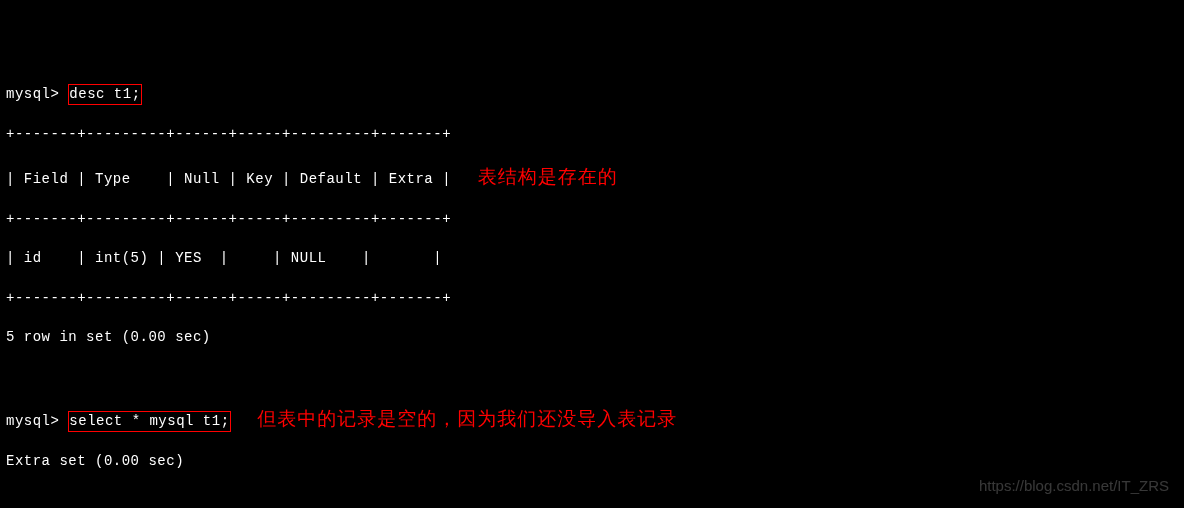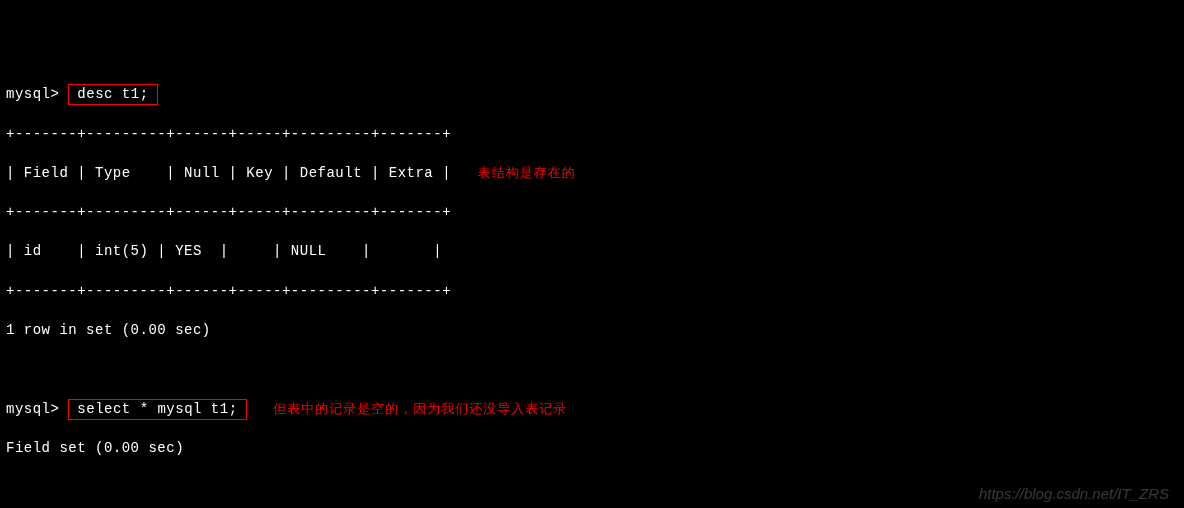--- a/index.html
+++ b/index.html
@@ -18,55 +18,54 @@
       height: 508px;
       overflow: hidden;
       position: relative;
       white-space: pre;
     }
     .line {
       letter-spacing: 0.5px;
     }
     .cmd-boxed {
       border: 1.5px solid #ff0000;
-      padding: 1px 8px;
+      padding: 1px 0;
       display: inline-block;
       line-height: 1.2;
     }
     .annotation {
       color: #ff0000;
       font-family: "Microsoft YaHei", "SimSun", sans-serif;
-      font-size: 13px;
+      font-size: 19px;
       letter-spacing: 1px;
     }
     .watermark {
       position: absolute;
-      bottom: 4px;
+      bottom: 12px;
       right: 15px;
       color: rgba(255,255,255,0.22);
       font-family: Arial, sans-serif;
       font-size: 15px;
-      font-style: italic;
     }
   </style>
 </head>
 <body>
 
 
 
 <div class="line"><span>mysql&gt;</span> <span class="cmd-boxed">desc t1;</span></div>
 <div class="line">+-------+---------+------+-----+---------+-------+</div>
 <div class="line"><span>| Field | Type    | Null | Key | Default | Extra |</span>   <span class="annotation">表结构是存在的</span></div>
 <div class="line">+-------+---------+------+-----+---------+-------+</div>
 <div class="line">| id    | int(5) | YES  |     | NULL    |       |</div>
 <div class="line">+-------+---------+------+-----+---------+-------+</div>
-<div class="line">1 row in set (0.00 sec)</div>
+<div class="line">5 row in set (0.00 sec)</div>
 <div class="line"> </div>
 <div class="line"><span>mysql&gt;</span> <span class="cmd-boxed">select * mysql t1;</span>   <span class="annotation">但表中的记录是空的，因为我们还没导入表记录</span></div>
-<div class="line">Field set (0.00 sec)</div>
+<div class="line">Extra set (0.00 sec)</div>
 <div class="line"> </div>
 
 
 
 
 
 
 
 
 

